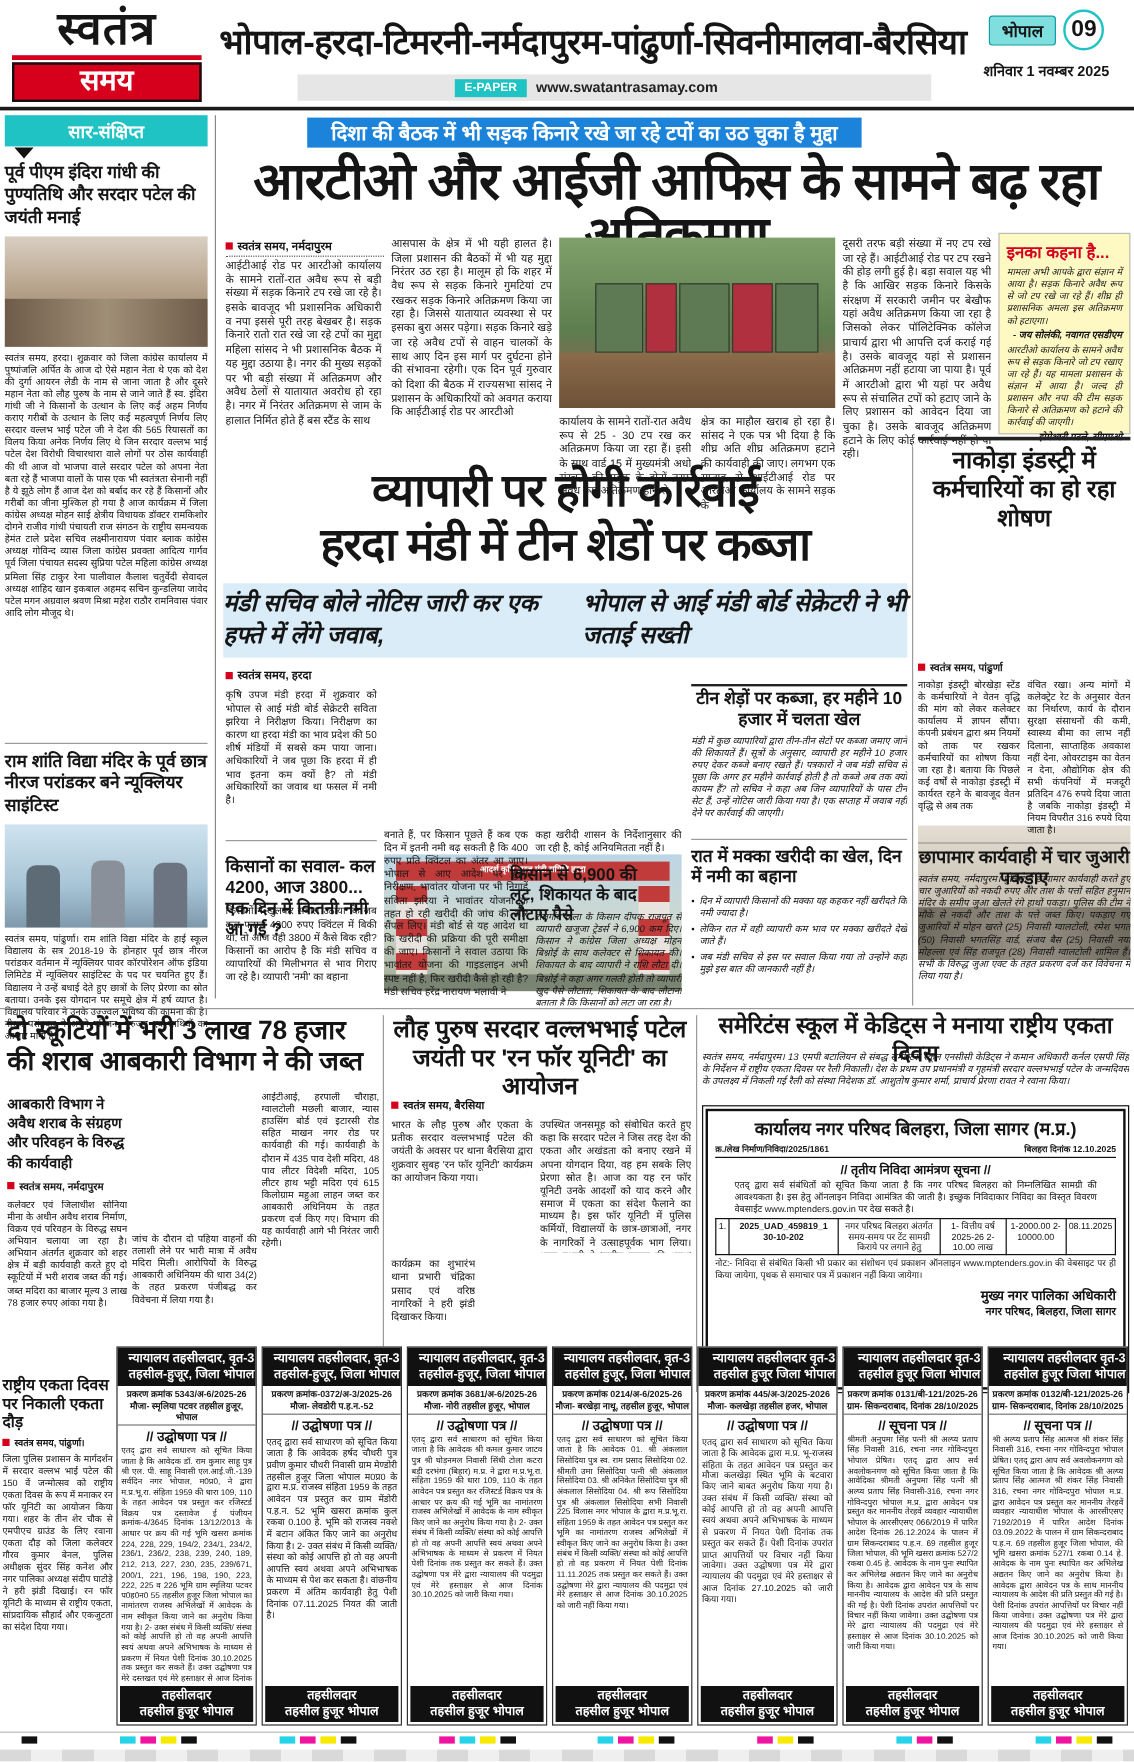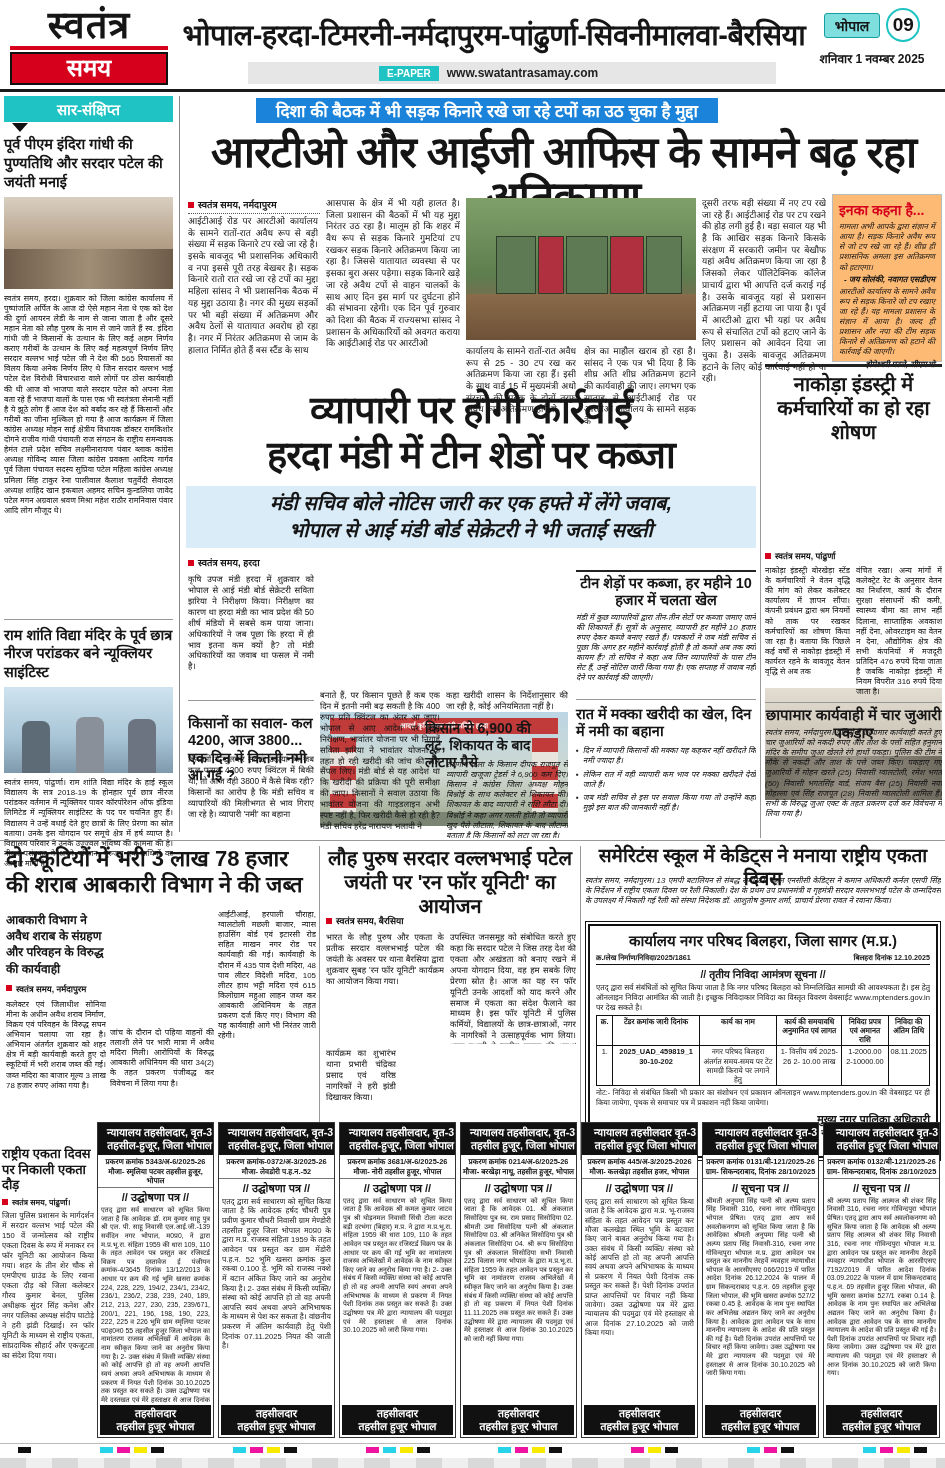--- a/index.html
+++ b/index.html
@@ -26,21 +26,21 @@
 .epchip{background:#20c3c3;color:#fff;font-size:10px;font-weight:bold;padding:2px 8px}
 .ephost{font-size:12px;font-weight:bold;color:#222}
 .edpill{background:#7fdede;border:1px solid #14a0a0;font-size:14px;font-weight:bold;padding:2px 10px;border-radius:3px}
 .pgcirc{width:34px;height:34px;border-radius:50%;background:#fff;border:2px solid #20c3c3;font-size:19px;font-weight:bold;display:flex;align-items:center;justify-content:center}
 
 .kicker{background:#1b84da;color:#fff;font-size:17px;font-weight:bold;display:flex;align-items:center;justify-content:center}
 .h-lead{font-size:43px;font-weight:bold;letter-spacing:-1px;line-height:1.05}
 .h-mandi{font-size:38px;font-weight:bold;letter-spacing:-1px;line-height:1.18}
 .subbar{background:#d9ecf8;font-size:20px;font-weight:bold;font-style:italic;line-height:1.35;display:flex;align-items:center;justify-content:center}
 .h-sec{font-weight:bold;line-height:1.2}
-.quotebox{border:1px solid #bbb;padding:5px 6px;background:#fdba74}
+.quotebox{border:1px solid #bbb;padding:5px 6px;background:#fef9c3}
 .qtitle{color:#d6001c;font-size:14px;font-weight:bold}
 .qtxt{font-size:7.8px;line-height:1.3;font-style:italic;text-align:justify}
 .qsig{font-size:8px;font-weight:bold;text-align:right;font-style:italic}
 .teal-head{background:#20c3c3;color:#fff;font-size:15px;font-weight:bold;text-align:center;padding:3px 0}
 .tri{width:0;height:0;border-left:8px solid transparent;border-right:8px solid transparent;border-top:9px solid #111;margin:1px 0 3px 8px}
 .sb-h{font-size:14.5px;font-weight:bold;line-height:1.3}
 
 .tender{border:2px solid #111;outline:1px solid #111;outline-offset:2px;padding:4px 6px;background:#fff}
 .tender table{width:100%;border-collapse:collapse;font-size:7.4px;line-height:1.25}
 .tender th,.tender td{border:1px solid #111;padding:1px 2px;vertical-align:top;text-align:center}
@@ -139,21 +139,21 @@
   <div class="qsig">- झेमेश्वरी पटले, सीएमओ</div>
 </div>
 
 <div class="abs rule" style="left:765px;top:364px;width:177px;height:3px"></div>
 <div class="abs vline" style="left:760px;top:372px;height:466px"></div>
 
 <div class="abs c" style="left:186px;top:388px;width:570px">
   <div class="h-mandi">व्यापारी पर होगी कार्रवाई</div>
   <div class="h-mandi">हरदा मंडी में  टीन शेडों पर कब्जा</div>
 </div>
-<div class="abs subbar" style="left:186px;top:486px;width:570px;height:62px;flex-direction:column">
+<div class="abs subbar" style="left:186px;top:486px;width:570px;height:62px;flex-direction:row">
   <div>मंडी सचिव बोले नोटिस जारी कर एक हफ्ते में लेंगे जवाब,</div>
   <div>भोपाल से आई मंडी बोर्ड सेक्रेटरी ने भी जताई सख्ती</div>
 </div>
 
 <div class="abs" style="left:188px;top:556px;width:126px">
   <div class="byline">
       <span class="redsq"></span>
       <span>स्वतंत्र समय, हरदा</span>
     </div>
 </div>
@@ -242,31 +242,23 @@
 <div class="abs h-sec c" style="left:585px;top:845px;width:356px;height:26px;font-size:19px">समेरिटंस स्कूल में केडिट्स ने मनाया राष्ट्रीय एकता दिवस</div>
 <div class="abs jt body8 i" style="left:585px;top:876px;width:356px;height:42px">स्वतंत्र समय, नर्मदापुरम। 13 एमपी बटालियन से संबद्ध समेरिटंस स्कूल एनसीसी केडिट्स ने कमान अधिकारी कर्नल एसपी सिंह के निर्देशन में राष्ट्रीय एकता दिवस पर रैली निकाली। देश के प्रथम उप प्रधानमंत्री व गृहमंत्री सरदार वल्लभभाई पटेल के जन्मदिवस के उपलक्ष्य में निकली गई रैली को संस्था निदेशक डॉ. आशुतोष कुमार शर्मा, प्राचार्य प्रेरणा रावत ने रवाना किया।</div>
 
 <div class="abs tender" style="left:588px;top:924px;width:350px;height:234px">
   <div class="c b" style="font-size:15px">कार्यालय नगर परिषद बिलहरा, जिला सागर (म.प्र.)</div>
   <div style="display:flex;justify-content:space-between;font-size:7.2px;font-weight:bold;margin-top:2px">
     <span>क्र./लेख निर्माण/निविदा/2025/1861</span>
     <span>बिलहरा दिनांक 12.10.2025</span>
   </div>
   <div class="c b" style="font-size:10.5px;border-top:1px solid #111;margin-top:2px;padding-top:2px">// तृतीय निविदा आमंत्रण सूचना //</div>
-  <div class="jt" style="font-size:7.6px;line-height:1.3;margin:2px 0">एतद् द्वारा सर्व संबंधितों को सूचित किया जाता है कि नगर परिषद बिलहरा को निम्नलिखित सामग्री की आवश्यकता है। इस हेतु ऑनलाइन निविदा आमंत्रित की जाती है। इच्छुक निविदाकार निविदा का विस्तृत विवरण  वेबसाईट  www.mptenders.gov.in  पर देख सकते है।</div>
+  <div class="jt" style="font-size:7.6px;line-height:1.3;margin:2px 16px">एतद् द्वारा सर्व संबंधितों को सूचित किया जाता है कि नगर परिषद बिलहरा को निम्नलिखित सामग्री की आवश्यकता है। इस हेतु ऑनलाइन निविदा आमंत्रित की जाती है। इच्छुक निविदाकार निविदा का विस्तृत विवरण  वेबसाईट  www.mptenders.gov.in  पर देख सकते है।</div>
   <table>
     <tbody>
-        <tr>
-      <th style="width:5%">क्र.</th>
-      <th style="width:26%">टेंडर क्रमांक जारी दिनांक</th>
-      <th style="width:24%">कार्य का नाम</th>
-      <th style="width:20%">कार्य की समयावधि अनुमानित एवं लागत</th>
-      <th style="width:14%">निविदा प्रपत्र एवं अमानत राशि</th>
-      <th style="width:11%">निविदा की अंतिम तिथि</th>
-    </tr>
     <tr>
       <td>1.</td>
       <td class="b">2025_UAD_459819_1 30-10-202</td>
       <td>नगर परिषद बिलहरा अंतर्गत समय-समय पर टेंट सामग्री किराये पर लगाने हेतु</td>
       <td>1- वित्तीय वर्ष 2025-26  2- 10.00 लाख</td>
       <td>1-2000.00  2-10000.00</td>
       <td>08.11.2025</td>
     </tr>
   </tbody>
     </table>

